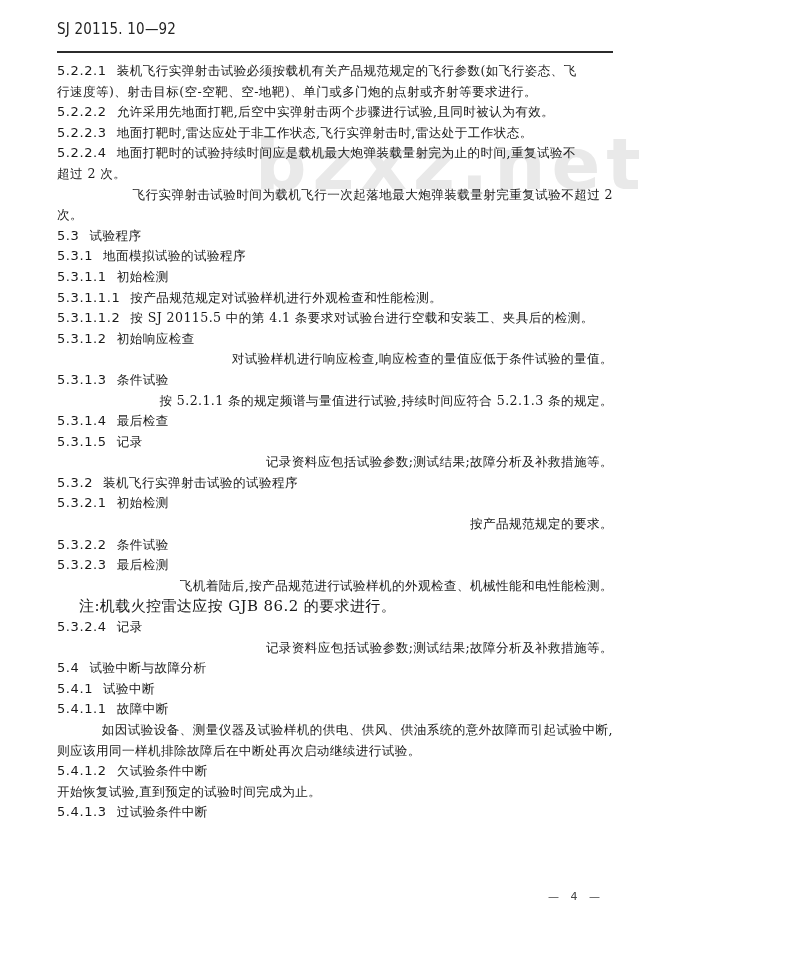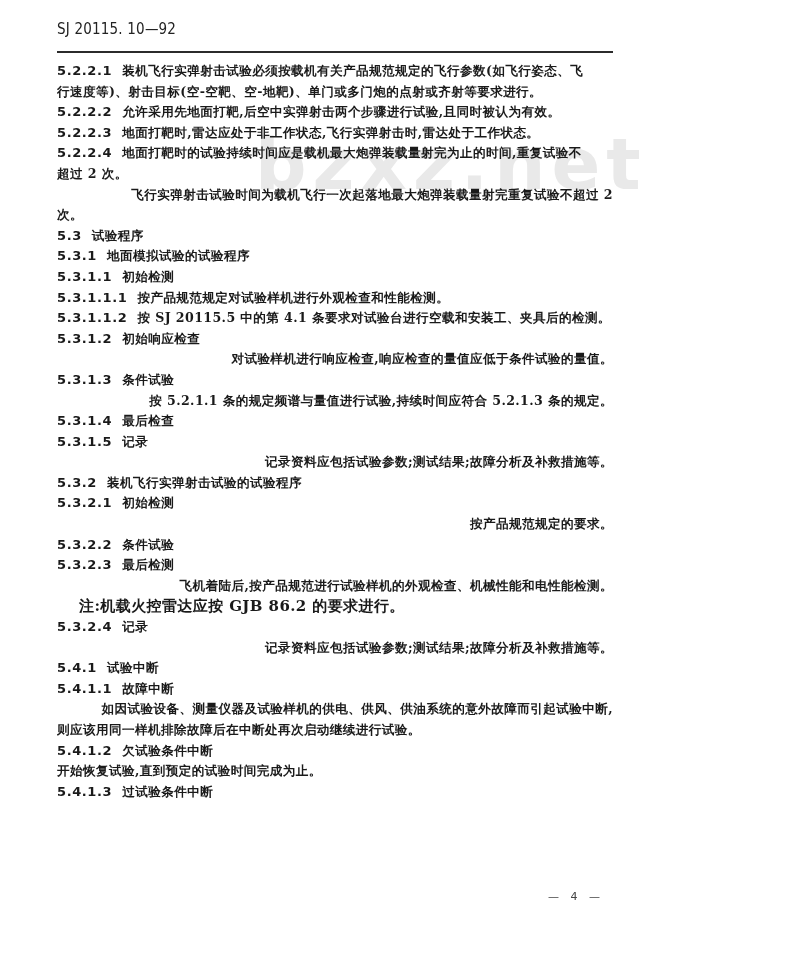--- a/index.html
+++ b/index.html
@@ -13,21 +13,21 @@
       font-family: "DejaVu Sans Condensed", "DejaVu Sans", "Liberation Sans", sans-serif;
       font-size: 15px; letter-spacing: 0.2px; color: #222;
     }
     .rule {
       position: absolute; left: 0; top: 51px; width: 556px; height: 0;
       border-top: 2px solid #2b2b2b;
     }
     .body-text { position: absolute; left: 0; top: 61px; width: 556px; }
     .line {
       height: 20.6px; line-height: 20.6px; font-size: 12.6px; white-space: nowrap;
-      overflow: hidden; letter-spacing: 0.4px; font-weight: bold;
+      overflow: hidden; letter-spacing: 0.4px;
     }
     .num {
       font-family: "DejaVu Sans", "Liberation Sans", sans-serif; font-size: 13px;
       letter-spacing: 0.6px; display: inline-block; margin-right: 10px;
     }
     .indent { padding-left: 26px; text-align: right; }
     .note { font-size: 15px; padding-left: 22px; }
     .watermark {
       position: absolute; left: 255px; top: 122px;
       font-family: "DejaVu Sans", "Liberation Sans", sans-serif;
@@ -71,20 +71,21 @@
       <div class="line indent"><span>记录资料应包括试验参数;测试结果;故障分析及补救措施等。</span></div>
       <div class="line"><span class="num">5.3.2</span><span>装机飞行实弹射击试验的试验程序</span></div>
       <div class="line"><span class="num">5.3.2.1</span><span>初始检测</span></div>
       <div class="line indent"><span>按产品规范规定的要求。</span></div>
       <div class="line"><span class="num">5.3.2.2</span><span>条件试验</span></div>
       <div class="line"><span class="num">5.3.2.3</span><span>最后检测</span></div>
       <div class="line indent"><span>飞机着陆后,按产品规范进行试验样机的外观检查、机械性能和电性能检测。</span></div>
       <div class="line note"><span>注:机载火控雷达应按 GJB 86.2 的要求进行。</span></div>
       <div class="line"><span class="num">5.3.2.4</span><span>记录</span></div>
       <div class="line indent"><span>记录资料应包括试验参数;测试结果;故障分析及补救措施等。</span></div>
+      <div class="line"><span class="num">5.4</span><span>试验中断与故障分析</span></div>
       <div class="line"><span class="num">5.4.1</span><span>试验中断</span></div>
       <div class="line"><span class="num">5.4.1.1</span><span>故障中断</span></div>
       <div class="line indent"><span>如因试验设备、测量仪器及试验样机的供电、供风、供油系统的意外故障而引起试验中断,</span></div>
       <div class="line"><span>则应该用同一样机排除故障后在中断处再次启动继续进行试验。</span></div>
       <div class="line"><span class="num">5.4.1.2</span><span>欠试验条件中断</span></div>
       <div class="line"><span>开始恢复试验,直到预定的试验时间完成为止。</span></div>
       <div class="line"><span class="num">5.4.1.3</span><span>过试验条件中断</span></div>
     </div>
 </div>
 

